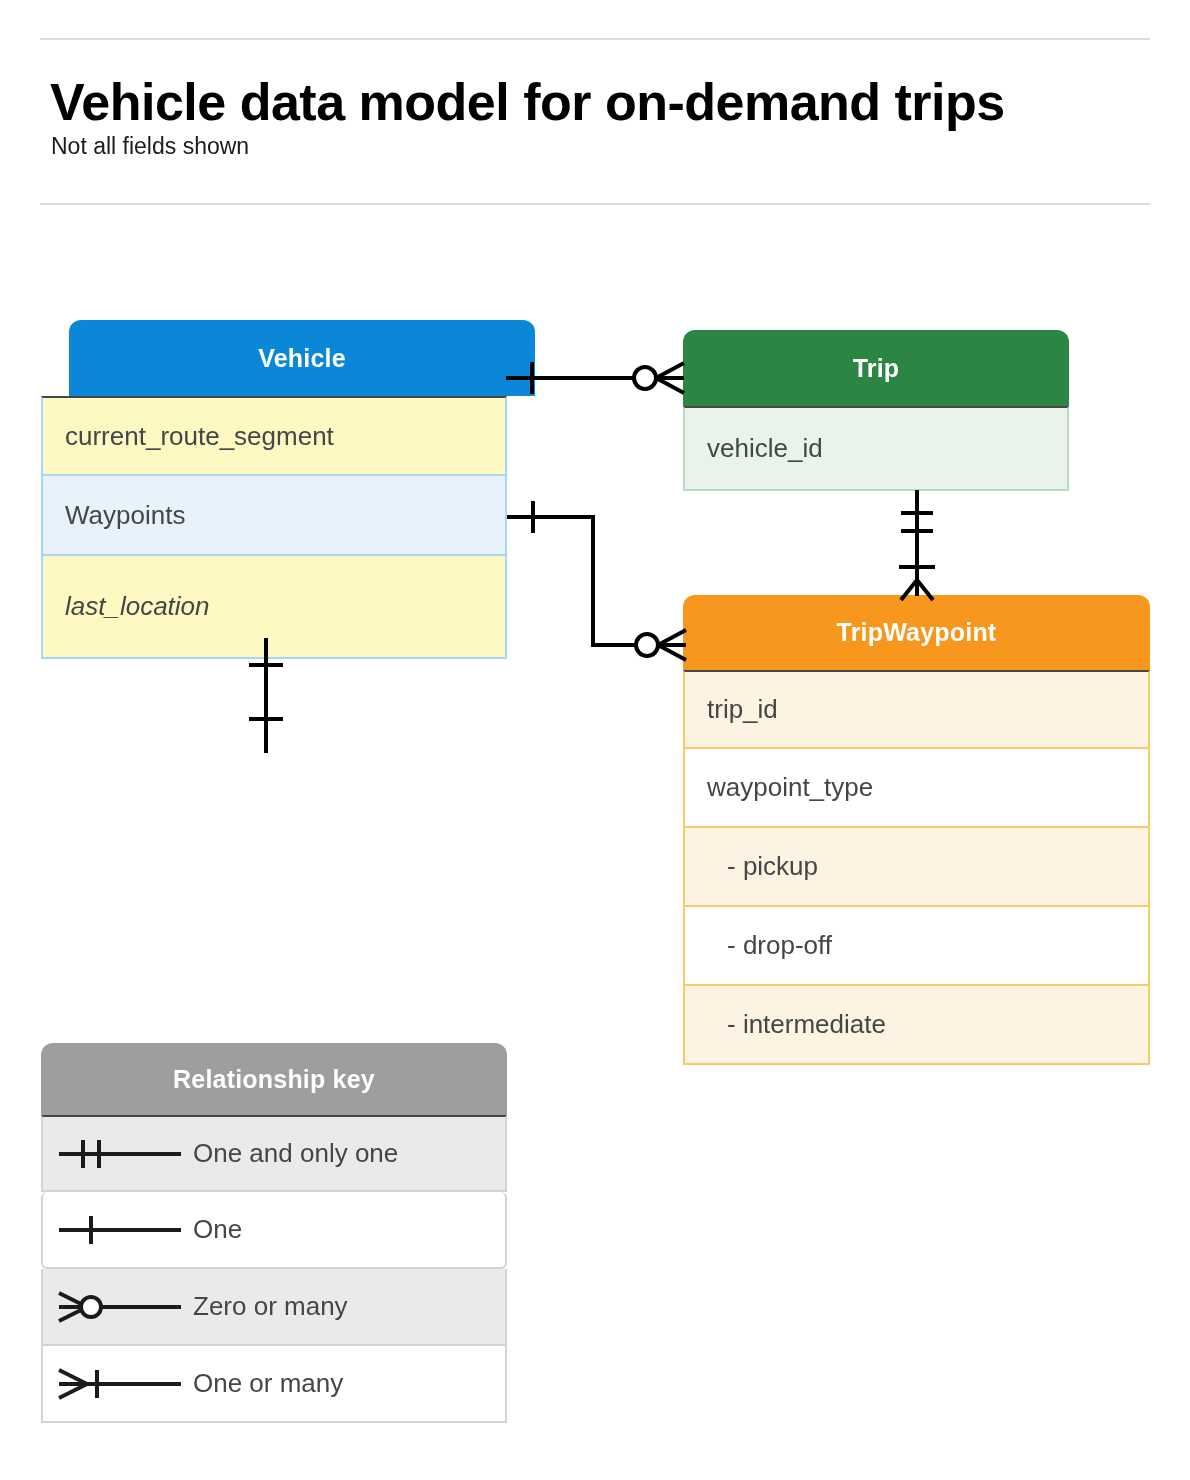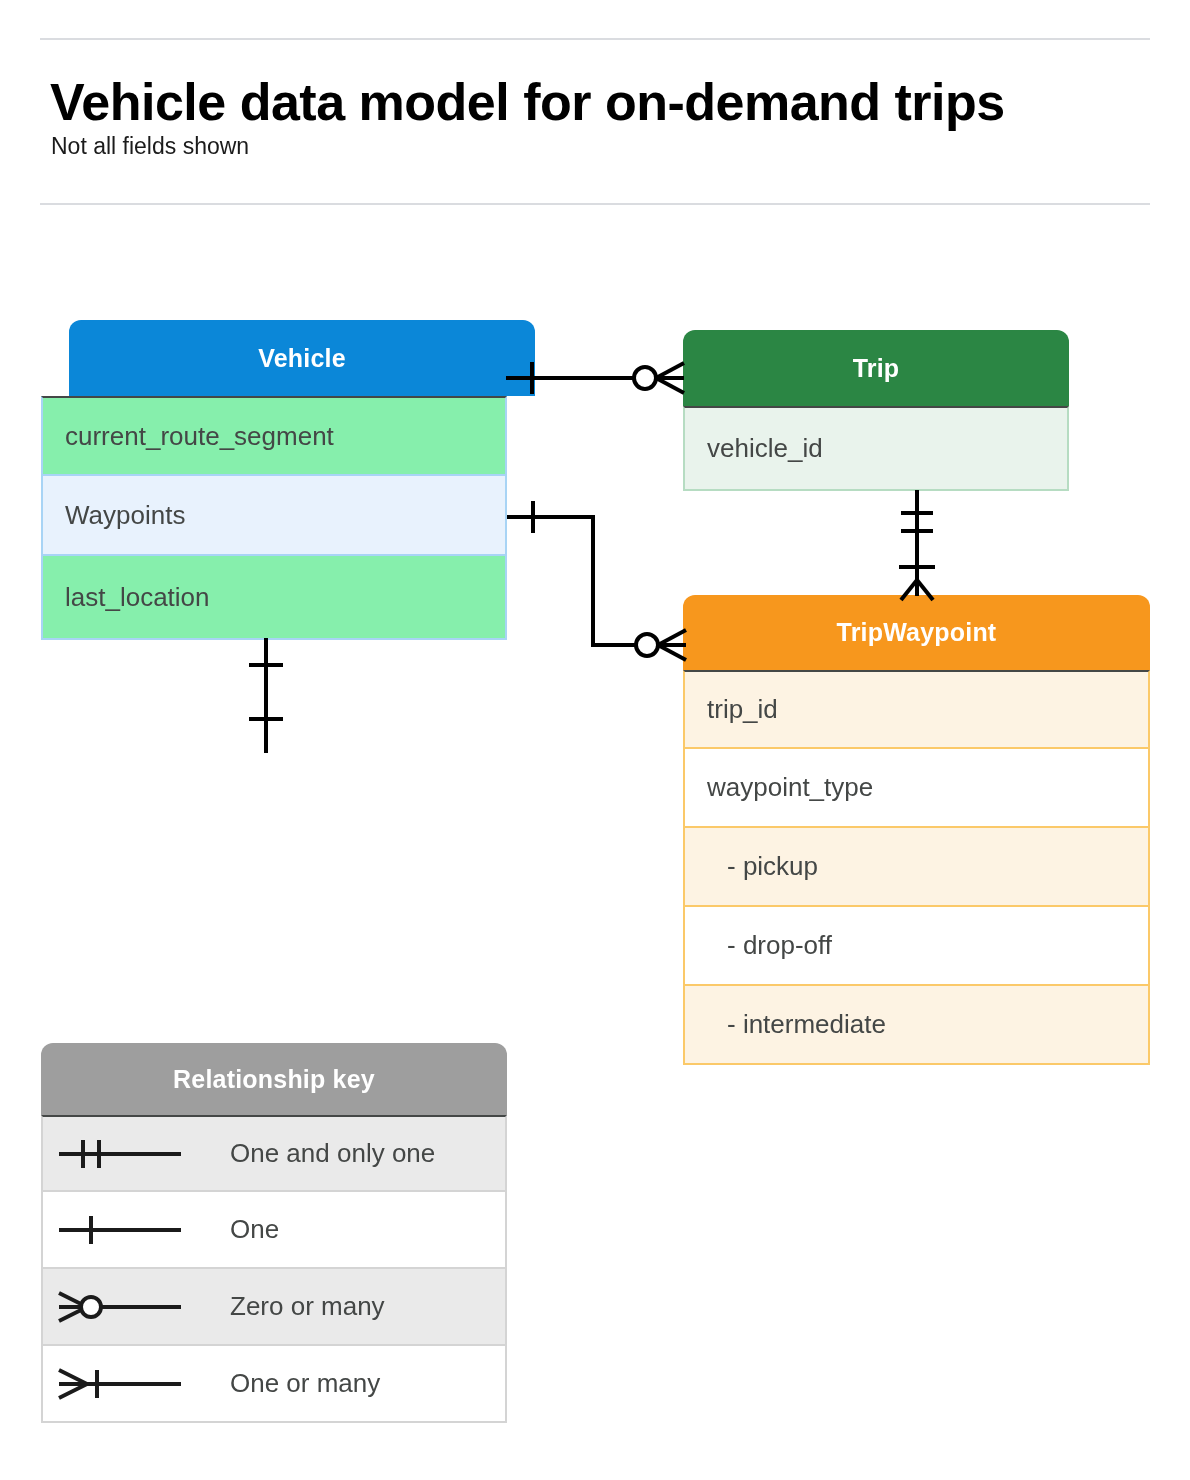--- a/index.html
+++ b/index.html
@@ -50,21 +50,21 @@
     border-left:2px solid;
     border-right:2px solid;
     border-bottom:2px solid;
   }
   .entity .erow.first{border-top:2px solid;}
 
   
   .t-blue .ehead{background:#0b87d8;}
   .t-blue .erow{border-color:#a8d4f5;}
   .t-blue .erow.alt{background:#e8f2fd;}
-  .t-blue .erow.plain{background:#86efac;}
+  .t-blue .erow.plain{background:#fef9c3;}
 
   
   .t-green .ehead{background:#2b8644;}
   .t-green .erow{border-color:#b6dcc2;}
   .t-green .erow.alt{background:#e9f3ec;}
 
   
   .t-orange .ehead{background:#f7971d;}
   .t-orange .erow{border-color:#fbc969;}
   .t-orange .erow.alt{background:#fdf3e3;}
@@ -74,21 +74,20 @@
   .t-gray .ehead{background:#9e9e9e;}
   .t-gray .erow{border-color:#d4d4d4;}
   .t-gray .erow.alt{background:#eaeaea;}
   .t-gray .erow.plain{background:#ffffff;}
 
   .legend-row{
     position:relative;
     padding-left:0 !important;
     font-size:26px;
     color:#5f6368;
-    gap:37px;
   }
   .legend-sym{
     width:150px;height:100%;
     display:flex;align-items:center;justify-content:flex-start;
     flex:0 0 150px;
     padding-left:14px;
     box-sizing:border-box;
   }
   .legend-label{flex:1;}
 
@@ -102,21 +101,21 @@
 
   <div class="rule top"></div>
   <div id="page-title">Vehicle data model for on-demand trips</div>
   <div id="page-subtitle">Not all fields shown</div>
   <div class="rule bottom"></div>
 
   <div class="entity t-blue" style="left:41px;top:320px;width:466px;">
     <div class="ehead" style="height:76px;margin-left:28px;">Vehicle</div>
     <div class="erow first plain" style="height:80px;">current_route_segment</div>
     <div class="erow alt" style="height:80px;">Waypoints</div>
-    <div class="erow plain" style="height:84px;">last_location</div>
+    <div class="erow plain" style="height:103px;font-style:italic;">last_location</div>
   </div>
 
   <div class="entity t-green" style="left:683px;top:330px;width:386px;">
     <div class="ehead" style="height:76px;">Trip</div>
     <div class="erow first alt" style="height:85px;">vehicle_id</div>
   </div>
 
   <div class="entity t-orange" style="left:683px;top:595px;width:467px;text-align:center;">
     <div class="ehead" style="height:75px;">TripWaypoint</div>
     <div class="erow first alt" style="height:79px;">trip_id</div>
@@ -134,21 +133,21 @@
       <span class="legend-sym">
         <svg width="136" height="40" viewBox="0 0 136 40">
           <line x1="2" y1="20" x2="124" y2="20" stroke="#1b1b1b" stroke-width="4"></line>
           <line x1="26" y1="6" x2="26" y2="34" stroke="#1b1b1b" stroke-width="4"></line>
           <line x1="42" y1="6" x2="42" y2="34" stroke="#1b1b1b" stroke-width="4"></line>
         </svg>
       </span>
       <span class="legend-label">One and only one</span>
     </div>
 
-    <div class="erow plain legend-row" style="height:77px;">
+    <div class="erow plain legend-row" style="height:77px;border-radius:6px;">
       <span class="legend-sym">
         <svg width="136" height="40" viewBox="0 0 136 40">
           <line x1="2" y1="20" x2="124" y2="20" stroke="#1b1b1b" stroke-width="4"></line>
           <line x1="34" y1="6" x2="34" y2="34" stroke="#1b1b1b" stroke-width="4"></line>
         </svg>
       </span>
       <span class="legend-label">One</span>
     </div>
 
     <div class="erow alt legend-row" style="height:77px;">

